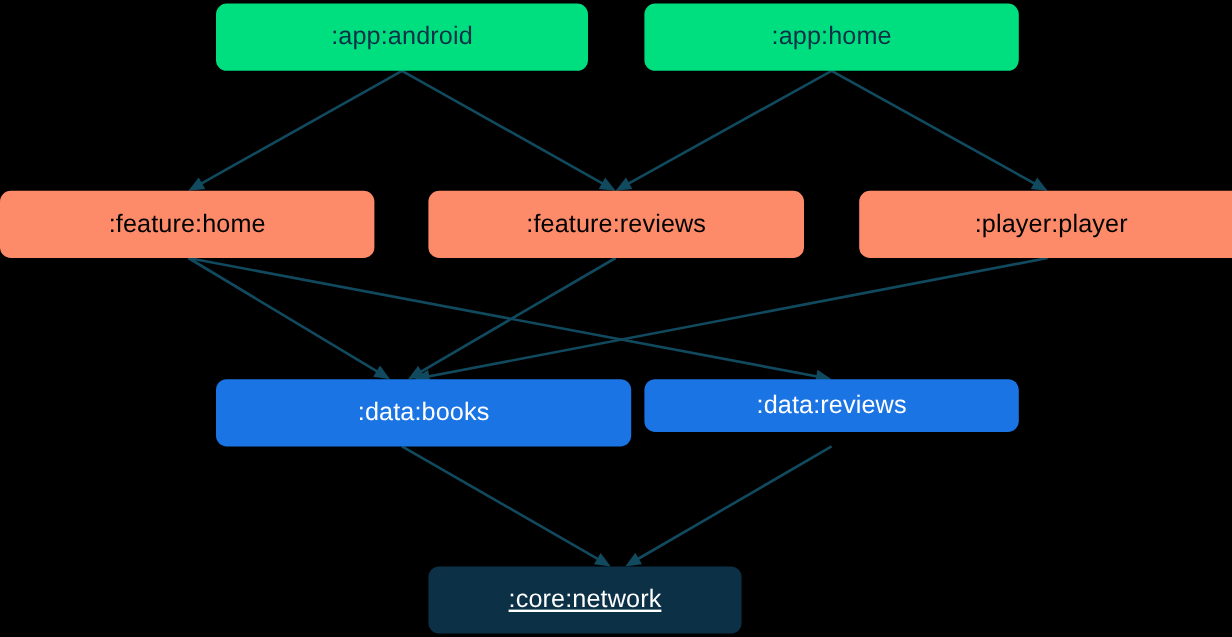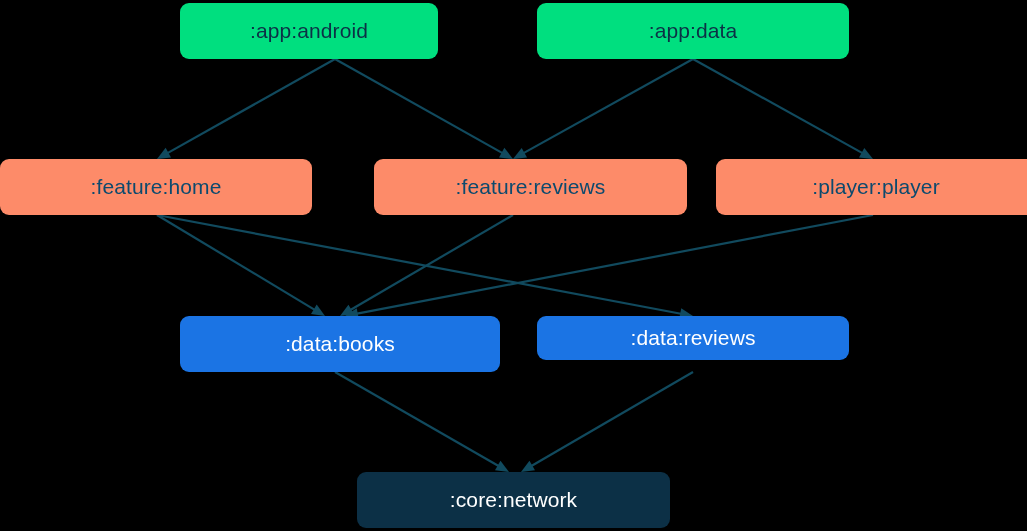--- a/index.html
+++ b/index.html
@@ -37,21 +37,21 @@
     letter-spacing: 0.1px;
     white-space: nowrap;
     z-index: 2;
   }
   .node.app {
     background: #00df7f;
     color: #0c3046;
   }
   .node.feature {
     background: #fd8b69;
-    color: #0c4a6e;
+    color: #000000;
     justify-content: center;
   }
   .node.data {
     background: #1b74e4;
     color: #ffffff;
   }
   .node.core {
     background: #0c3046;
     color: #ffffff;
   }
@@ -75,37 +75,37 @@
       <polygon points="693,316 679.2063681673177,318.99761919936674 681.2432824978965,308.187856019265" fill="#114a5e"></polygon>
       <line x1="513" y1="215" x2="349.4995757115372" y2="310.4540049314147" stroke="#114a5e" stroke-width="2.2"></line>
       <polygon points="340,316 348.4537737611604,304.69585433590333 353.9997688297457,314.19543004744054" fill="#114a5e"></polygon>
       <line x1="873" y1="215" x2="355.8041090048888" y2="313.9333049062618" stroke="#114a5e" stroke-width="2.2"></line>
       <polygon points="345,316 356.735144913454,308.1554876595014 358.8018400071922,318.9595966643902" fill="#114a5e"></polygon>
       <line x1="335" y1="372" x2="499.4628466161648" y2="466.51887736561196" stroke="#114a5e" stroke-width="2.2"></line>
       <polygon points="509,472 494.98825741100075,470.29088630582265 500.4693800453888,460.7537329219875" fill="#114a5e"></polygon>
       <line x1="693" y1="372" x2="530.5095790535261" y2="466.4711749688801" stroke="#114a5e" stroke-width="2.2"></line>
       <polygon points="521,472 529.4741809113345,460.71114452736805 535.0030059424544,470.2207235808941" fill="#114a5e"></polygon>
     </svg>
-<div class="node app" style="left: 180px; top: 3px; width: 258px; height: 56px;">
+<div class="node app" style="left: 180px; top: 3px; width: 310px; height: 56px;">
       <span>:app:android</span>
     </div>
     <div class="node app" style="left: 537px; top: 3px; width: 312px; height: 56px;">
-      <span>:app:data</span>
+      <span>:app:home</span>
     </div>
     <div class="node feature" style="left: 0px; top: 159px; width: 312px; height: 56px;">
       <span>:feature:home</span>
     </div>
-    <div class="node feature" style="left: 374px; top: 159px; width: 313px; height: 56px;">
+    <div class="node feature" style="left: 357px; top: 159px; width: 313px; height: 56px;">
       <span>:feature:reviews</span>
     </div>
     <div class="node feature" style="left: 716px; top: 159px; width: 320px; height: 56px;">
       <span>:player:player</span>
     </div>
-    <div class="node data" style="left: 180px; top: 316px; width: 320px; height: 56px;">
+    <div class="node data" style="left: 180px; top: 316px; width: 346px; height: 56px;">
       <span>:data:books</span>
     </div>
     <div class="node data" style="left: 537px; top: 316px; width: 312px; height: 44px;">
       <span>:data:reviews</span>
     </div>
-    <div class="node core" style="left: 357px; top: 472px; width: 313px; height: 56px;">
+    <div class="node core" style="left: 357px; top: 472px; width: 261px; height: 56px; text-decoration: underline;">
       <span>:core:network</span>
     </div>
   </div>
 
 </body></html>

